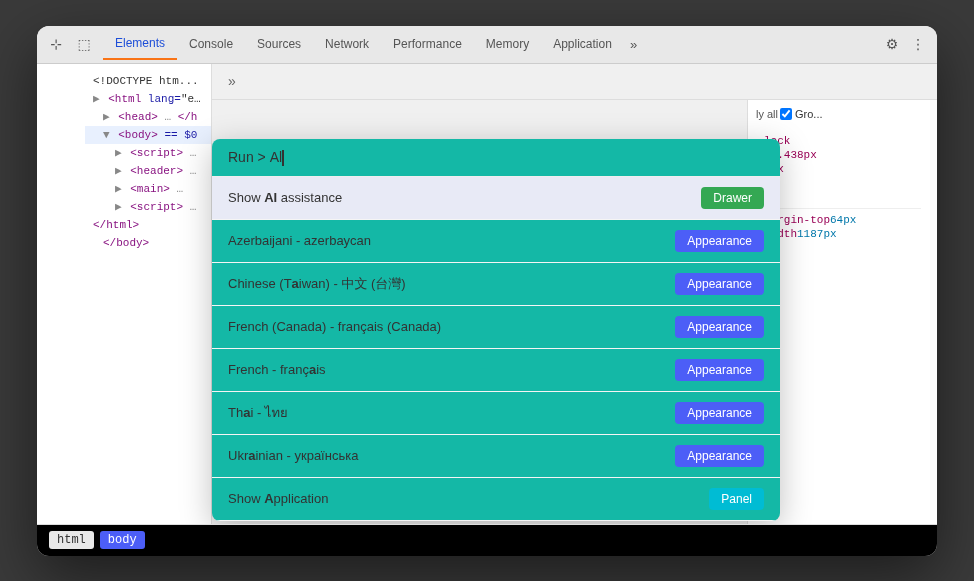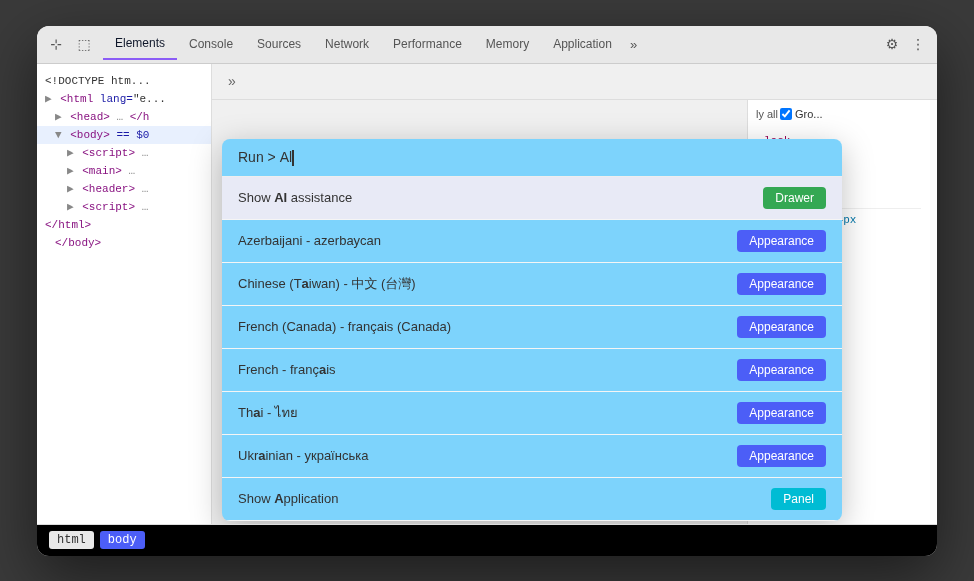--- a/index.html
+++ b/index.html
@@ -70,22 +70,22 @@
       font-size: 12px;
       color: #555;
       cursor: pointer;
       border-radius: 4px 4px 0 0;
       white-space: nowrap;
       border: none;
       background: transparent;
     }
 
     .tab.active {
-      color: #0f172a;
-      border-bottom: 2px solid #8b5cf6;
+      color: #1d4ed8;
+      border-bottom: 2px solid #f97316;
       font-weight: 500;
     }
 
     .tab-more {
       padding: 4px 6px;
       font-size: 13px;
       color: #555;
       cursor: pointer;
       border: none;
       background: transparent;
@@ -111,35 +111,36 @@
       overflow: hidden;
       flex-shrink: 0;
     }
 
     .dom-line {
       padding: 1px 8px;
       white-space: nowrap;
       overflow: hidden;
       text-overflow: ellipsis;
       line-height: 16px;
+      margin-left: 48px;
     }
 
     .dom-tag { color: #881280; }
     .dom-attr { color: #1a1aa6; }
     .dom-punct { color: #333; }
     .dom-triangle { color: #888; margin-right: 2px; }
     .dom-dots { color: #888; }
 
     
     .command-overlay {
       position: absolute;
-      left: 185px;
+      left: 175px;
       top: 75px;
-      width: 620px;
-      background: #7dd3fc;
+      width: 568px;
+      background: #14b8a6;
       border-radius: 8px;
       box-shadow: 0 8px 32px rgba(0,0,0,0.25);
       overflow: hidden;
       z-index: 100;
     }
 
     .command-input-row {
       display: flex;
       align-items: center;
       padding: 10px 16px;
@@ -358,26 +359,26 @@
         <span class="dom-tag"> &lt;body&gt;</span>
         <span class="dom-attr"> == $0</span>
       </div>
       <div class="dom-line" style="padding-left:30px">
         <span class="dom-triangle">▶</span>
         <span class="dom-tag"> &lt;script&gt;</span>
         <span class="dom-dots">…</span>
       </div>
       <div class="dom-line" style="padding-left:30px">
         <span class="dom-triangle">▶</span>
-        <span class="dom-tag"> &lt;main&gt;</span>
+        <span class="dom-tag"> &lt;header&gt;</span>
         <span class="dom-dots">…</span>
       </div>
       <div class="dom-line" style="padding-left:30px">
         <span class="dom-triangle">▶</span>
-        <span class="dom-tag"> &lt;header&gt;</span>
+        <span class="dom-tag"> &lt;main&gt;</span>
         <span class="dom-dots">…</span>
       </div>
       <div class="dom-line" style="padding-left:30px">
         <span class="dom-triangle">▶</span>
         <span class="dom-tag"> &lt;script&gt;</span>
         <span class="dom-dots">…</span>
       </div>
       <div class="dom-line">
         <span class="dom-tag">&lt;/html&gt;</span>
       </div>

